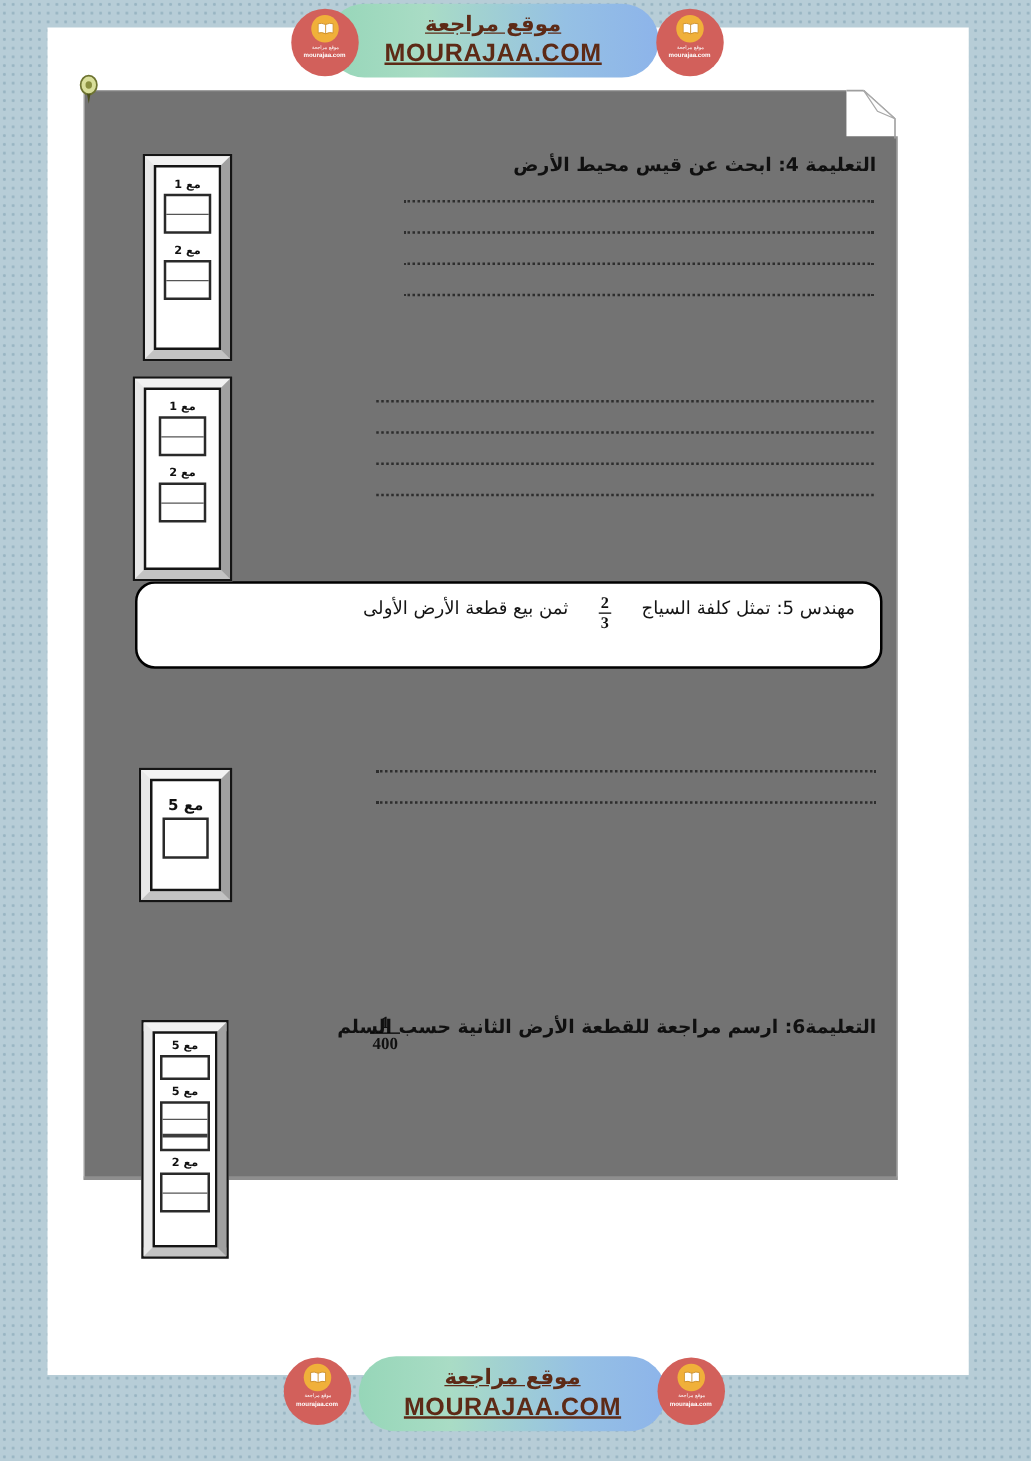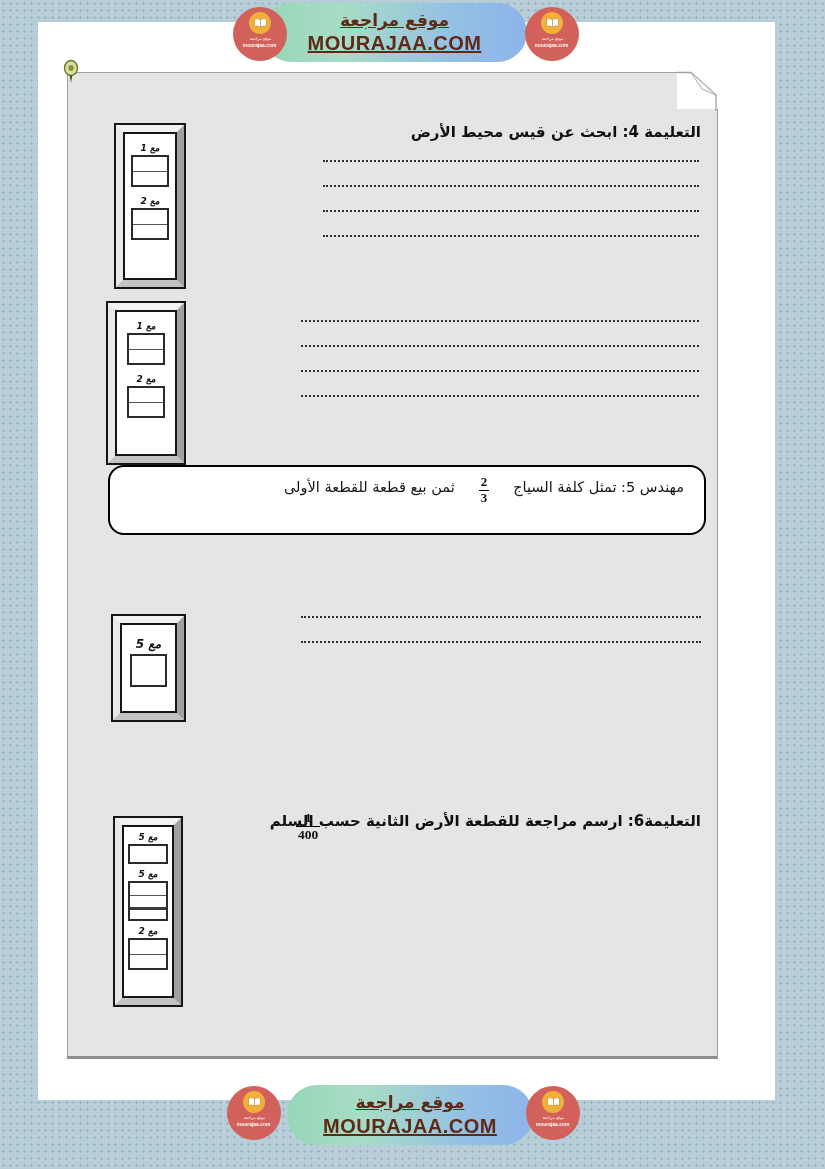--- a/index.html
+++ b/index.html
@@ -13,23 +13,23 @@
     background-color:#b7cdd7;
     background-image:radial-gradient(rgba(96,136,156,.35) 1px, transparent 1.3px);
     background-size:7px 7px;
   }
   
   .sheet {
     position:absolute; left:38px; top:22px; width:737px; height:1078px;
     background:#fff; z-index:1;
   }
   .page {
-    position:absolute; left:29px; top:50px; width:651px; height:987px;
+    position:absolute; left:29px; top:50px; width:651px; height:872px;
     border:1px solid #9f9f9f; border-bottom:3px solid #8e8e8e;
-    background:#e5e5e5;
+    background:#737373;
   }
   
   .dogear { position:absolute; top:-2px; right:-2px; width:42px; height:40px; }
   
   .pushpin { position:absolute; left:-8px; top:-14px; width:22px; height:30px; }
   
   .heading {
     position:absolute; right:16px; direction:rtl;
     font-size:15px; font-weight:bold; color:#101010; white-space:nowrap;
   }
@@ -53,21 +53,21 @@
     line-height:1.15; color:#111; margin-top:-4px;
   }
   .frac .den { border-top:1.5px solid #000; padding:0 2px; }
   .frac .num { padding:0 2px; }
   .scalefrac { position:absolute; left:228px; top:737px; margin-top:0; font-size:13.5px; }
   .heading6wrap { position:absolute; top:739px; right:16px; }
   
   .frame { position:absolute; border:2px solid #151515; background:#fff; }
   .frame-bevel {
     width:100%; height:100%;
-    border:7px solid; border-color:#f2f2f2 #a0a0a0 #c3c3c3 #e8e8e8;font-style:italic;
+    border:7px solid; border-color:#f2f2f2 #a0a0a0 #c3c3c3 #e8e8e8;
   }
   .frame-inner {
     width:100%; height:100%; border:2px solid #151515; background:#fff;
     display:flex; flex-direction:column; align-items:center;
   }
   .fr-label {
     direction:rtl; font-size:9px; font-weight:bold; color:#111;
     margin-top:9px; margin-bottom:2px; white-space:nowrap;
   }
   .fr-box { width:38px; border:2px solid #2a2a2a; background:#fff; }
@@ -173,21 +173,21 @@
           <div class="dotline"></div>
           <div class="dotline"></div>
         </div>
 
       <div class="docbox5">
         <span>مهندس 5: تمثل كلفة السياج</span>
         <span class="frac">
           <span class="num">2</span>
           <span class="den">3</span>
         </span>
-        <span>ثمن بيع قطعة للقطعة الأولى</span>
+        <span>ثمن بيع قطعة الأرض الأولى</span>
       </div>
 
       <div class="linegroup" style="top:520px; left:233px; right:16px">
           <div class="dotline"></div>
           <div class="dotline"></div>
         </div>
 
 
       <div class="heading heading6wrap">التعليمة6: ارسم مراجعة للقطعة الأرض الثانية حسب السلم</div>
       <span class="frac scalefrac">

